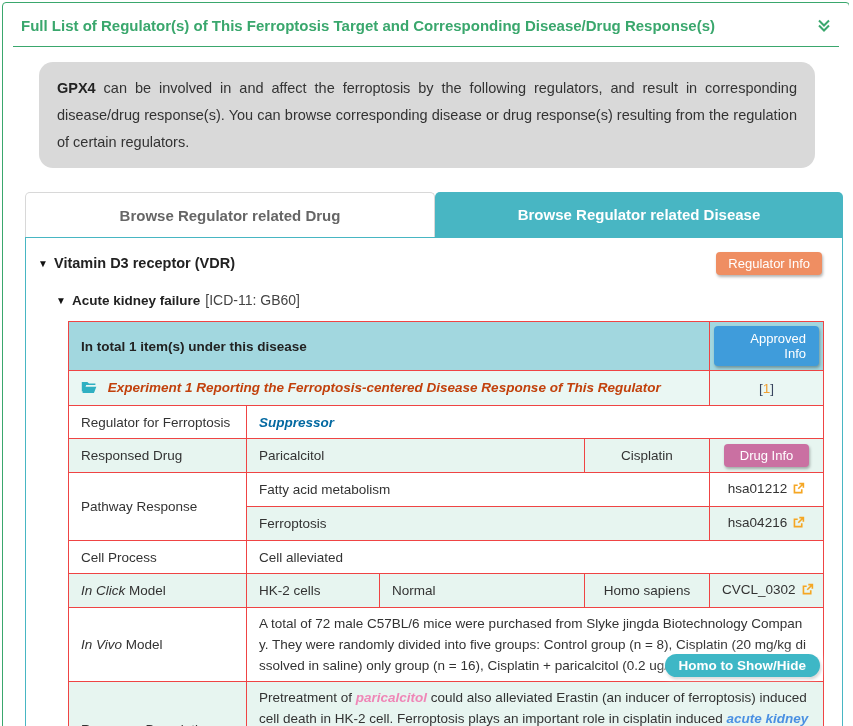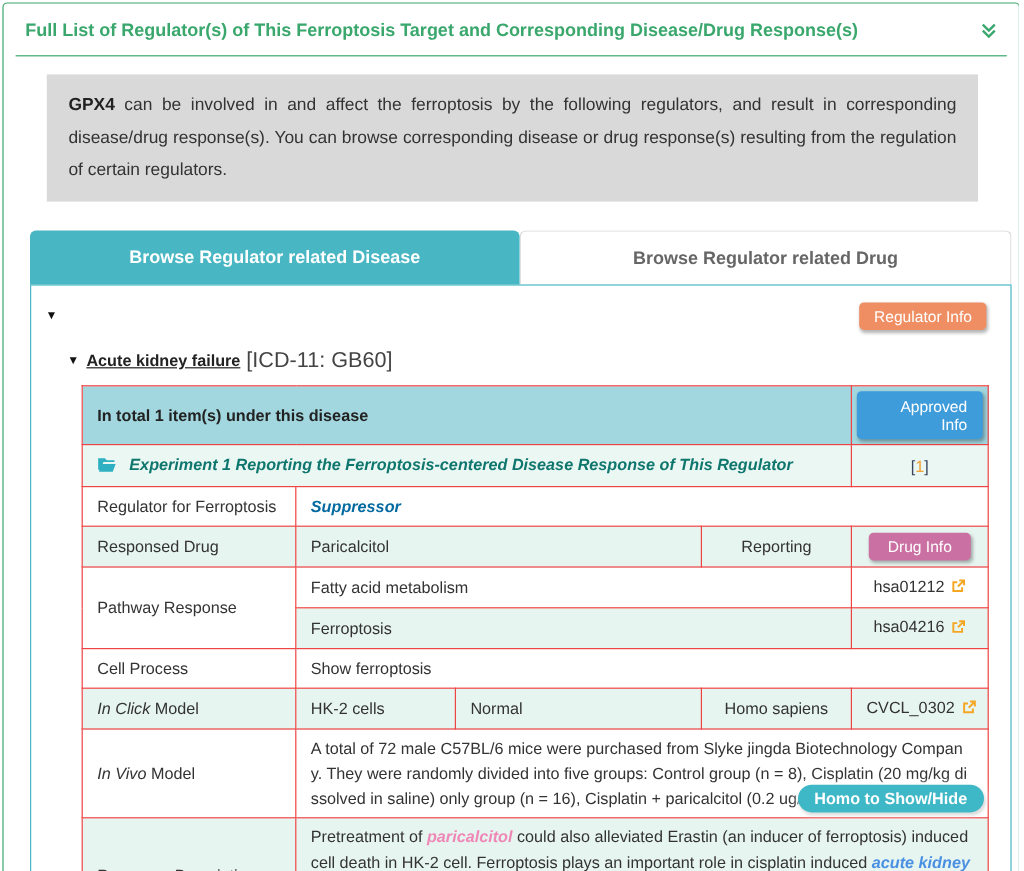--- a/index.html
+++ b/index.html
@@ -7,21 +7,21 @@
   .page { position:relative; width:849px; height:726px; overflow:hidden; background:#fff; }
 
   .panel { position:absolute; top:2px; left:2px; width:848px; height:740px;
            border:1px solid #3aa76d; border-radius:4px; background:#fff; }
 
   .panel-heading { display:flex; align-items:center; justify-content:space-between;
                    margin:0 10px; padding:14px 8px 12px 8px; border-bottom:1px solid #3aa76d; }
   .panel-title { color:#3aa76d; font-weight:bold; font-size:15px; }
   .collapse-icon { cursor:pointer; display:flex; align-items:center; }
 
-  .intro-box { margin:15px 34px 0 36px; background:#d9d9d9; border-radius:0;
+  .intro-box { margin:15px 34px 0 36px; background:#d9d9d9; border-radius:14px;
                padding:13px 18px; font-size:14.5px; color:#333; text-align:justify;
                line-height:1.85; }
   .intro-box b { color:#222; }
 
   .tabs { display:flex; margin:24px 6px 0 22px; height:45px; }
   .tab { flex:1; display:flex; align-items:center; justify-content:center;
          font-weight:bold; font-size:15px; border-radius:5px 5px 0 0; cursor:pointer; }
   .tab.active { background:#48b6c3; color:#fff; }
   .tab.inactive { background:#fff; color:#666; border:1px solid #d8d8d8; border-bottom:none; }
 
@@ -37,32 +37,32 @@
          padding:4px 12px; border-radius:4px; cursor:pointer;
          box-shadow:1px 2px 3px rgba(0,0,0,0.3);
          font-family:"Liberation Sans","DejaVu Sans",sans-serif;text-align:right; }
   .btn-regulator { background:#ef8e62; }
   .btn-disease { background:#3f9cdb; padding:5px 13px; }
   .btn-drug { background:#ca70a2; padding:4px 16px; }
   .btn-toggle { background:#3eb7c6; border-radius:14px; font-weight:bold; font-size:13.5px;
                 padding:4px 14px; box-shadow:0 0 8px rgba(255,255,255,0.95), 1px 2px 3px rgba(0,0,0,0.25); }
 
   .disease-row { display:flex; align-items:center; margin-top:8px; padding-left:30px; height:26px; }
-  .disease-name { font-weight:bold; font-size:13.5px; color:#222;text-decoration:underline; }
-  .disease-icd { font-size:18px; color:#444; margin-left:5px; }
+  .disease-name { font-weight:bold; font-size:13.5px; color:#222; }
+  .disease-icd { font-size:14px; color:#444; margin-left:5px; }
 
   table.resp { margin:8px 0 0 42px; width:755px; border-collapse:collapse; table-layout:fixed;
                font-size:13.5px; color:#333; }
   table.resp td { border:1px solid #ef4444; padding:5px 12px; vertical-align:middle;
                   line-height:21px; }
   .row-header td { background:#a2d7df; font-weight:bold; color:#222; height:35px; }
   .row-experiment td { background:#eaf7f3; height:35px; }
   .bg-mint { background:#e7f5f0; }
   .center { text-align:center; }
-  .exp-text { color:#0f766e; font-style:italic; font-weight:600; }
+  .exp-text { color:#c2410c; font-style:italic; font-weight:600; }
   .exp-cell { white-space:nowrap; overflow:hidden; }
   .folder-icon { vertical-align:-2px; margin-right:7px; }
   .bracket { color:#39455e; }
   .count-num { color:#f0a030; }
   .suppressor { color:#0369a1; font-weight:bold; font-style:italic; }
   .italic { font-style:italic; }
   .ext-id { white-space:nowrap; }
   .ext-icon { vertical-align:-2px; margin-left:5px; }
 
   .invivo-cell { position:relative; padding:5px 12px; }
@@ -84,32 +84,33 @@
       <span class="collapse-icon">
         <svg width="14" height="15" viewBox="0 0 14 15">
             <path fill="none" stroke="#3aa76d" stroke-width="2" d="M2 2.5l5 5 5-5M2 7.5l5 5 5-5"></path>
           </svg>
       </span>
     </div>
 
     <div class="intro-box"><b>GPX4</b><span> can be involved in and affect the ferroptosis by the following regulators, and result in corresponding disease/drug response(s). You can browse corresponding disease or drug response(s) resulting from the regulation of certain regulators.</span></div>
 
     <div class="tabs">
+      <div class="tab inactive">
+        <span>Browse Regulator related Drug</span>
+      </div>
       <div class="tab active">
         <span>Browse Regulator related Disease</span>
       </div>
-      <div class="tab inactive">
-        <span>Browse Regulator related Drug</span>
-      </div>
     </div>
 
     <div class="content">
 
       <div class="reg-row">
         <span class="caret">▼</span>
+        <span class="reg-name">Vitamin D3 receptor (VDR)</span>
         <span class="spacer"></span>
         <button class="btn btn-regulator">Regulator Info</button>
       </div>
 
       <div class="disease-row">
         <span class="caret">▼</span>
         <span class="disease-name">Acute kidney failure</span>
         <span class="disease-icd">[ICD-11: GB60]</span>
       </div>
 
@@ -142,21 +143,21 @@
         </tr>
 
         <tr style="height:33px">
           <td>Regulator for Ferroptosis</td>
           <td colspan="4"><span class="suppressor">Suppressor</span></td>
         </tr>
 
         <tr style="height:34px">
           <td class="bg-mint">Responsed Drug</td>
           <td colspan="2" class="bg-mint">Paricalcitol</td>
-          <td class="bg-mint center">Reporting</td>
+          <td class="bg-mint center">Cisplatin</td>
           <td class="bg-mint center" style="padding:4px;text-decoration:underline;">
             <button class="btn btn-drug">Drug Info</button>
           </td>
         </tr>
 
         <tr style="height:34px">
           <td rowspan="2">Pathway Response</td>
           <td colspan="3">Fatty acid metabolism</td>
           <td class="center ext-id"><span>hsa01212</span><span class="ext-icon"><svg width="13" height="13" viewBox="0 0 16 16">
                     <path fill="#f5a623" d="M9 1h6v6h-2V4.4L8.4 9 7 7.6 11.6 3H9V1zM2 3h5v2H4v7h7V9h2v5H2V3z"></path>
@@ -164,21 +165,21 @@
         </tr>
         <tr style="height:34px">
           <td colspan="3" class="bg-mint">Ferroptosis</td>
           <td class="bg-mint center ext-id"><span>hsa04216</span><span class="ext-icon"><svg width="13" height="13" viewBox="0 0 16 16">
                     <path fill="#f5a623" d="M9 1h6v6h-2V4.4L8.4 9 7 7.6 11.6 3H9V1zM2 3h5v2H4v7h7V9h2v5H2V3z"></path>
                   </svg></span></td>
         </tr>
 
         <tr style="height:33px">
           <td>Cell Process</td>
-          <td colspan="4">Show ferroptosis</td>
+          <td colspan="4">Cell alleviated</td>
         </tr>
 
         <tr style="height:34px">
           <td class="bg-mint"><span class="italic">In Click</span><span> Model</span></td>
           <td class="bg-mint">HK-2 cells</td>
           <td class="bg-mint">Normal</td>
           <td class="bg-mint center">Homo sapiens</td>
           <td class="bg-mint center ext-id"><span>CVCL_0302</span><span class="ext-icon"><svg width="13" height="13" viewBox="0 0 16 16">
                     <path fill="#f5a623" d="M9 1h6v6h-2V4.4L8.4 9 7 7.6 11.6 3H9V1zM2 3h5v2H4v7h7V9h2v5H2V3z"></path>
                   </svg></span></td>

